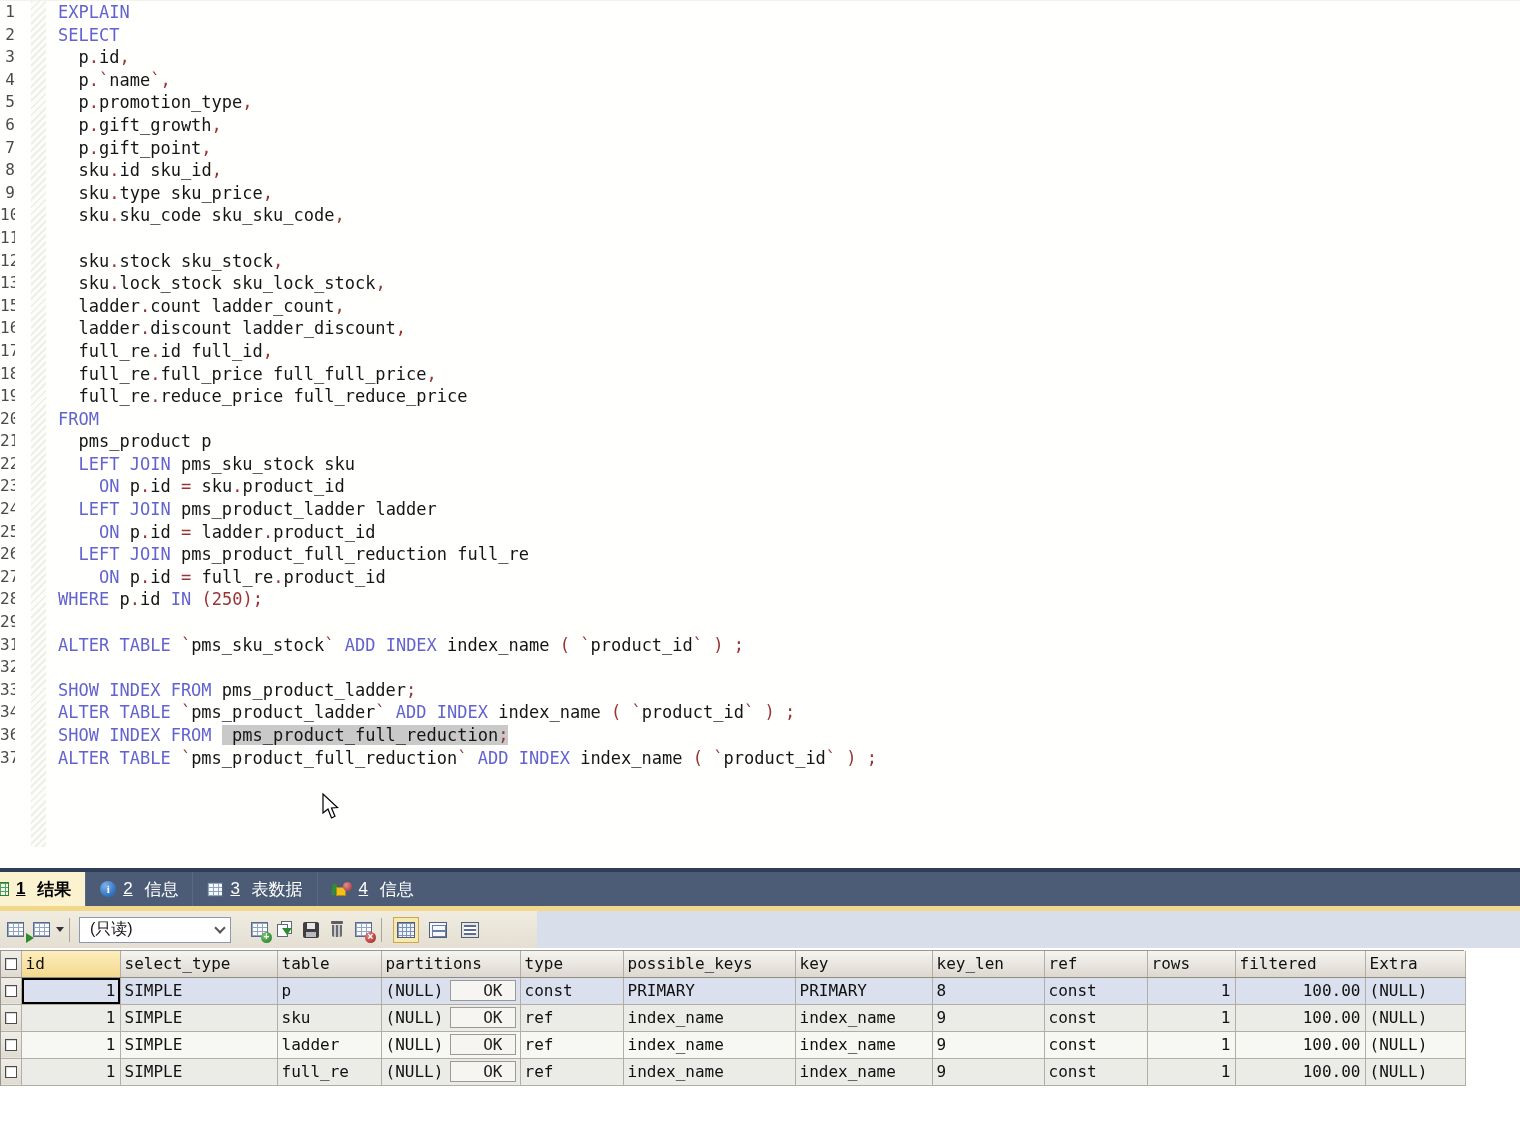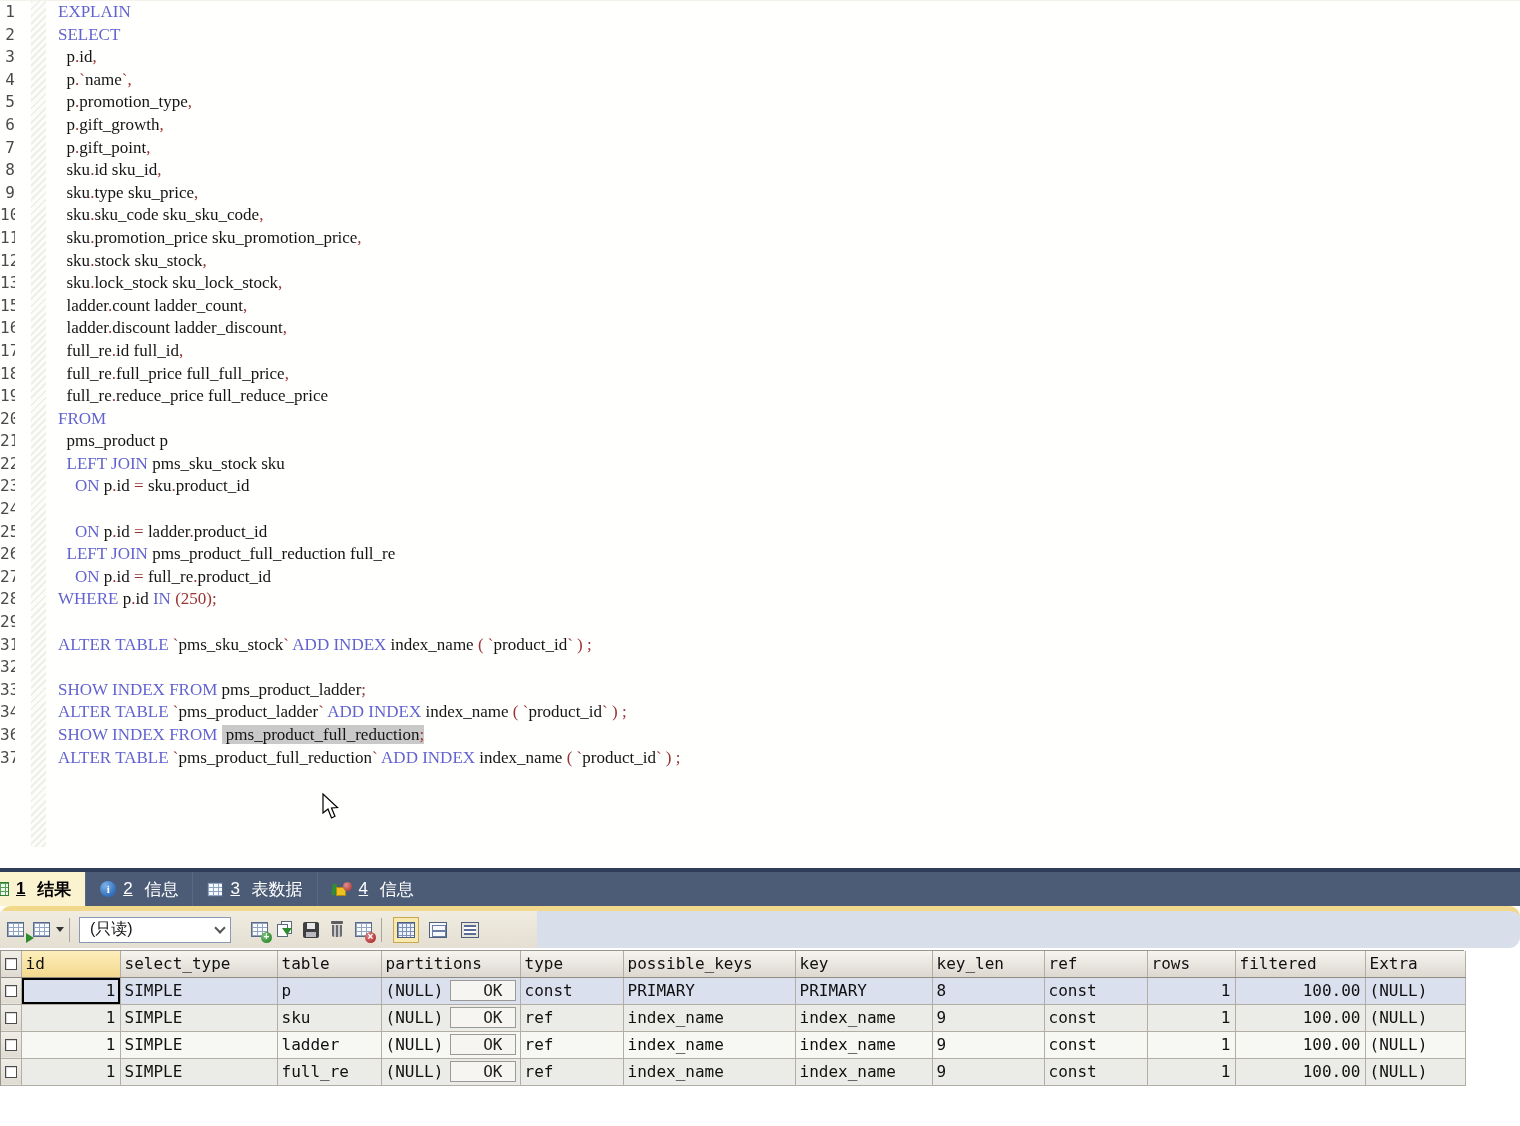--- a/index.html
+++ b/index.html
@@ -8,21 +8,21 @@
 
   
   .editor { position:relative; width:1520px; height:868px; background:#fffffe;
             font-family:"DejaVu Sans Mono", monospace; font-size:17px; line-height:22.6px;
             cursor:text; overflow:hidden; border-top:1px solid #f4f2ea; }
   .hatch-strip { position:absolute; left:31px; top:0; width:15px; height:846px;
     background:repeating-linear-gradient(135deg,#efefea 0 2px,#fcfcfa 2px 5px); }
   .code-line { position:relative; height:22.6px; white-space:pre; }
   .code-line .ln { position:absolute; left:0; top:0; width:15px; height:22.6px;
                    overflow:hidden; text-align:right; color:#4a4a4a; font-size:16px; }
-  .code-line .ct { position:absolute; left:58px; top:0; white-space:pre; color:#151515;font-family:Liberation Serif, serif; }
+  .code-line .ct { position:absolute; left:58px; top:0; white-space:pre; color:#151515; }
   .tk-kw  { color:#6363d0; }
   .tk-pun { color:#9a3333; }
   .tk-num { color:#9a3333; }
   .tk-sel { background:#c9c9c9; }
 
   
   .mouse-cursor { position:absolute; left:322px; top:792px; z-index:50; }
 
   
   .tabbar { width:1520px; height:38px; background:#4d5c76; border-top:4px solid #303d59;
@@ -47,21 +47,21 @@
     border:1px solid #54637f;
     background-image:linear-gradient(#8fa3c0 1px,transparent 1px),linear-gradient(90deg,#8fa3c0 1px,transparent 1px);
     background-size:5px 4px; }
   .ic-profiler { width:20px; height:16px; }
   .ic-profiler .pg { position:absolute; left:0; top:3px; width:4px; height:11px; background:#2f8d35; transform:skewX(-8deg); }
   .ic-profiler .py { position:absolute; left:4px; top:6px; width:10px; height:9px; background:#eec11e; border:1px solid #b08d10; }
   .ic-profiler .pr { position:absolute; left:11px; top:1px; width:9px; height:9px; border-radius:50%;
     background:radial-gradient(circle at 35% 35%, #e09090, #b34343 75%); }
 
   
-  .toolbar { width:1520px; height:42px; background:#d9dfea; border-top:5px solid #f2d88a; position:relative;border-radius:11px; }
+  .toolbar { width:1520px; height:42px; background:#d9dfea; border-top:5px solid #f2d88a; position:relative; }
   .toolband { position:absolute; left:0; top:0; height:37px; width:537px;
     background:linear-gradient(#f0ece0,#e4dfd2); display:flex; align-items:center; padding-left:2px; }
   .tbtn { width:26px; height:26px; display:flex; align-items:center; justify-content:center;
           cursor:pointer; position:relative; }
   .tsep { width:1px; height:24px; background:#a9a699; margin:0 5px; }
   .caret-down { width:0; height:0; border-left:4px solid transparent; border-right:4px solid transparent;
                 border-top:5px solid #333; margin-left:2px; cursor:pointer; }
 
   .ic-table { width:17px; height:15px; background:#fbfcfe; border:1px solid #5a6a88;
     background-image:linear-gradient(#93a5c2 1px,transparent 1px),linear-gradient(90deg,#93a5c2 1px,transparent 1px);
@@ -134,33 +134,33 @@
       <div class="code-line"><span class="ln">1</span><span class="ct"><span class="tk-kw">EXPLAIN</span></span></div>
       <div class="code-line"><span class="ln">2</span><span class="ct"><span class="tk-kw">SELECT</span></span></div>
       <div class="code-line"><span class="ln">3</span><span class="ct"><span> </span><span> </span><span class="">p</span><span class="tk-pun">.</span><span class="">id</span><span class="tk-pun">,</span></span></div>
       <div class="code-line"><span class="ln">4</span><span class="ct"><span> </span><span> </span><span class="">p</span><span class="tk-pun">.</span><span class="tk-pun">`</span><span class="">name</span><span class="tk-pun">`</span><span class="tk-pun">,</span></span></div>
       <div class="code-line"><span class="ln">5</span><span class="ct"><span> </span><span> </span><span class="">p</span><span class="tk-pun">.</span><span class="">promotion_type</span><span class="tk-pun">,</span></span></div>
       <div class="code-line"><span class="ln">6</span><span class="ct"><span> </span><span> </span><span class="">p</span><span class="tk-pun">.</span><span class="">gift_growth</span><span class="tk-pun">,</span></span></div>
       <div class="code-line"><span class="ln">7</span><span class="ct"><span> </span><span> </span><span class="">p</span><span class="tk-pun">.</span><span class="">gift_point</span><span class="tk-pun">,</span></span></div>
       <div class="code-line"><span class="ln">8</span><span class="ct"><span> </span><span> </span><span class="">sku</span><span class="tk-pun">.</span><span class="">id</span><span> </span><span class="">sku_id</span><span class="tk-pun">,</span></span></div>
       <div class="code-line"><span class="ln">9</span><span class="ct"><span> </span><span> </span><span class="">sku</span><span class="tk-pun">.</span><span class="">type</span><span> </span><span class="">sku_price</span><span class="tk-pun">,</span></span></div>
       <div class="code-line"><span class="ln">10</span><span class="ct"><span> </span><span> </span><span class="">sku</span><span class="tk-pun">.</span><span class="">sku_code</span><span> </span><span class="">sku_sku_code</span><span class="tk-pun">,</span></span></div>
-      <div class="code-line"><span class="ln">11</span><span class="ct"><span> </span><span> </span><span class="">sku</span><span class="tk-pun">.</span><span class="">promotion_price</span><span> </span><span class="">sku_promotion_price</span><span class="tk-pun">,</span></span></div>
+      <div class="code-line"><span class="ln">11</span></div>
       <div class="code-line"><span class="ln">12</span><span class="ct"><span> </span><span> </span><span class="">sku</span><span class="tk-pun">.</span><span class="">stock</span><span> </span><span class="">sku_stock</span><span class="tk-pun">,</span></span></div>
       <div class="code-line"><span class="ln">13</span><span class="ct"><span> </span><span> </span><span class="">sku</span><span class="tk-pun">.</span><span class="">lock_stock</span><span> </span><span class="">sku_lock_stock</span><span class="tk-pun">,</span></span></div>
       <div class="code-line"><span class="ln">15</span><span class="ct"><span> </span><span> </span><span class="">ladder</span><span class="tk-pun">.</span><span class="">count</span><span> </span><span class="">ladder_count</span><span class="tk-pun">,</span></span></div>
       <div class="code-line"><span class="ln">16</span><span class="ct"><span> </span><span> </span><span class="">ladder</span><span class="tk-pun">.</span><span class="">discount</span><span> </span><span class="">ladder_discount</span><span class="tk-pun">,</span></span></div>
       <div class="code-line"><span class="ln">17</span><span class="ct"><span> </span><span> </span><span class="">full_re</span><span class="tk-pun">.</span><span class="">id</span><span> </span><span class="">full_id</span><span class="tk-pun">,</span></span></div>
       <div class="code-line"><span class="ln">18</span><span class="ct"><span> </span><span> </span><span class="">full_re</span><span class="tk-pun">.</span><span class="">full_price</span><span> </span><span class="">full_full_price</span><span class="tk-pun">,</span></span></div>
       <div class="code-line"><span class="ln">19</span><span class="ct"><span> </span><span> </span><span class="">full_re</span><span class="tk-pun">.</span><span class="">reduce_price</span><span> </span><span class="">full_reduce_price</span></span></div>
       <div class="code-line"><span class="ln">20</span><span class="ct"><span class="tk-kw">FROM</span></span></div>
       <div class="code-line"><span class="ln">21</span><span class="ct"><span> </span><span> </span><span class="">pms_product</span><span> </span><span class="">p</span></span></div>
       <div class="code-line"><span class="ln">22</span><span class="ct"><span> </span><span> </span><span class="tk-kw">LEFT</span><span> </span><span class="tk-kw">JOIN</span><span> </span><span class="">pms_sku_stock</span><span> </span><span class="">sku</span></span></div>
       <div class="code-line"><span class="ln">23</span><span class="ct"><span> </span><span> </span><span> </span><span> </span><span class="tk-kw">ON</span><span> </span><span class="">p</span><span class="tk-pun">.</span><span class="">id</span><span> </span><span class="tk-pun">=</span><span> </span><span class="">sku</span><span class="tk-pun">.</span><span class="">product_id</span></span></div>
-      <div class="code-line"><span class="ln">24</span></div>
+      <div class="code-line"><span class="ln">24</span><span class="ct"><span> </span><span> </span><span class="tk-kw">LEFT</span><span> </span><span class="tk-kw">JOIN</span><span> </span><span class="">pms_product_ladder</span><span> </span><span class="">ladder</span></span></div>
       <div class="code-line"><span class="ln">25</span><span class="ct"><span> </span><span> </span><span> </span><span> </span><span class="tk-kw">ON</span><span> </span><span class="">p</span><span class="tk-pun">.</span><span class="">id</span><span> </span><span class="tk-pun">=</span><span> </span><span class="">ladder</span><span class="tk-pun">.</span><span class="">product_id</span></span></div>
       <div class="code-line"><span class="ln">26</span><span class="ct"><span> </span><span> </span><span class="tk-kw">LEFT</span><span> </span><span class="tk-kw">JOIN</span><span> </span><span class="">pms_product_full_reduction</span><span> </span><span class="">full_re</span></span></div>
       <div class="code-line"><span class="ln">27</span><span class="ct"><span> </span><span> </span><span> </span><span> </span><span class="tk-kw">ON</span><span> </span><span class="">p</span><span class="tk-pun">.</span><span class="">id</span><span> </span><span class="tk-pun">=</span><span> </span><span class="">full_re</span><span class="tk-pun">.</span><span class="">product_id</span></span></div>
       <div class="code-line"><span class="ln">28</span><span class="ct"><span class="tk-kw">WHERE</span><span> </span><span class="">p</span><span class="tk-pun">.</span><span class="">id</span><span> </span><span class="tk-kw">IN</span><span> </span><span class="tk-pun">(</span><span class="tk-num">250</span><span class="tk-pun">)</span><span class="tk-pun">;</span></span></div>
       <div class="code-line"><span class="ln">29</span><span class="ct"></span></div>
       <div class="code-line"><span class="ln">31</span><span class="ct"><span class="tk-kw">ALTER</span><span> </span><span class="tk-kw">TABLE</span><span> </span><span class="tk-pun">`</span><span class="">pms_sku_stock</span><span class="tk-pun">`</span><span> </span><span class="tk-kw">ADD</span><span> </span><span class="tk-kw">INDEX</span><span> </span><span class="">index_name</span><span> </span><span class="tk-pun">(</span><span> </span><span class="tk-pun">`</span><span class="">product_id</span><span class="tk-pun">`</span><span> </span><span class="tk-pun">)</span><span> </span><span class="tk-pun">;</span></span></div>
       <div class="code-line"><span class="ln">32</span><span class="ct"></span></div>
       <div class="code-line"><span class="ln">33</span><span class="ct"><span class="tk-kw">SHOW</span><span> </span><span class="tk-kw">INDEX</span><span> </span><span class="tk-kw">FROM</span><span> </span><span class="">pms_product_ladder</span><span class="tk-pun">;</span></span></div>
       <div class="code-line"><span class="ln">34</span><span class="ct"><span class="tk-kw">ALTER</span><span> </span><span class="tk-kw">TABLE</span><span> </span><span class="tk-pun">`</span><span class="">pms_product_ladder</span><span class="tk-pun">`</span><span> </span><span class="tk-kw">ADD</span><span> </span><span class="tk-kw">INDEX</span><span> </span><span class="">index_name</span><span> </span><span class="tk-pun">(</span><span> </span><span class="tk-pun">`</span><span class="">product_id</span><span class="tk-pun">`</span><span> </span><span class="tk-pun">)</span><span> </span><span class="tk-pun">;</span></span></div>
       <div class="code-line"><span class="ln">36</span><span class="ct"><span class="tk-kw">SHOW</span><span> </span><span class="tk-kw">INDEX</span><span> </span><span class="tk-kw">FROM</span><span> </span><span class=" tk-sel"> </span><span class=" tk-sel">pms_product_full_reduction</span><span class="tk-pun tk-sel">;</span></span></div>

